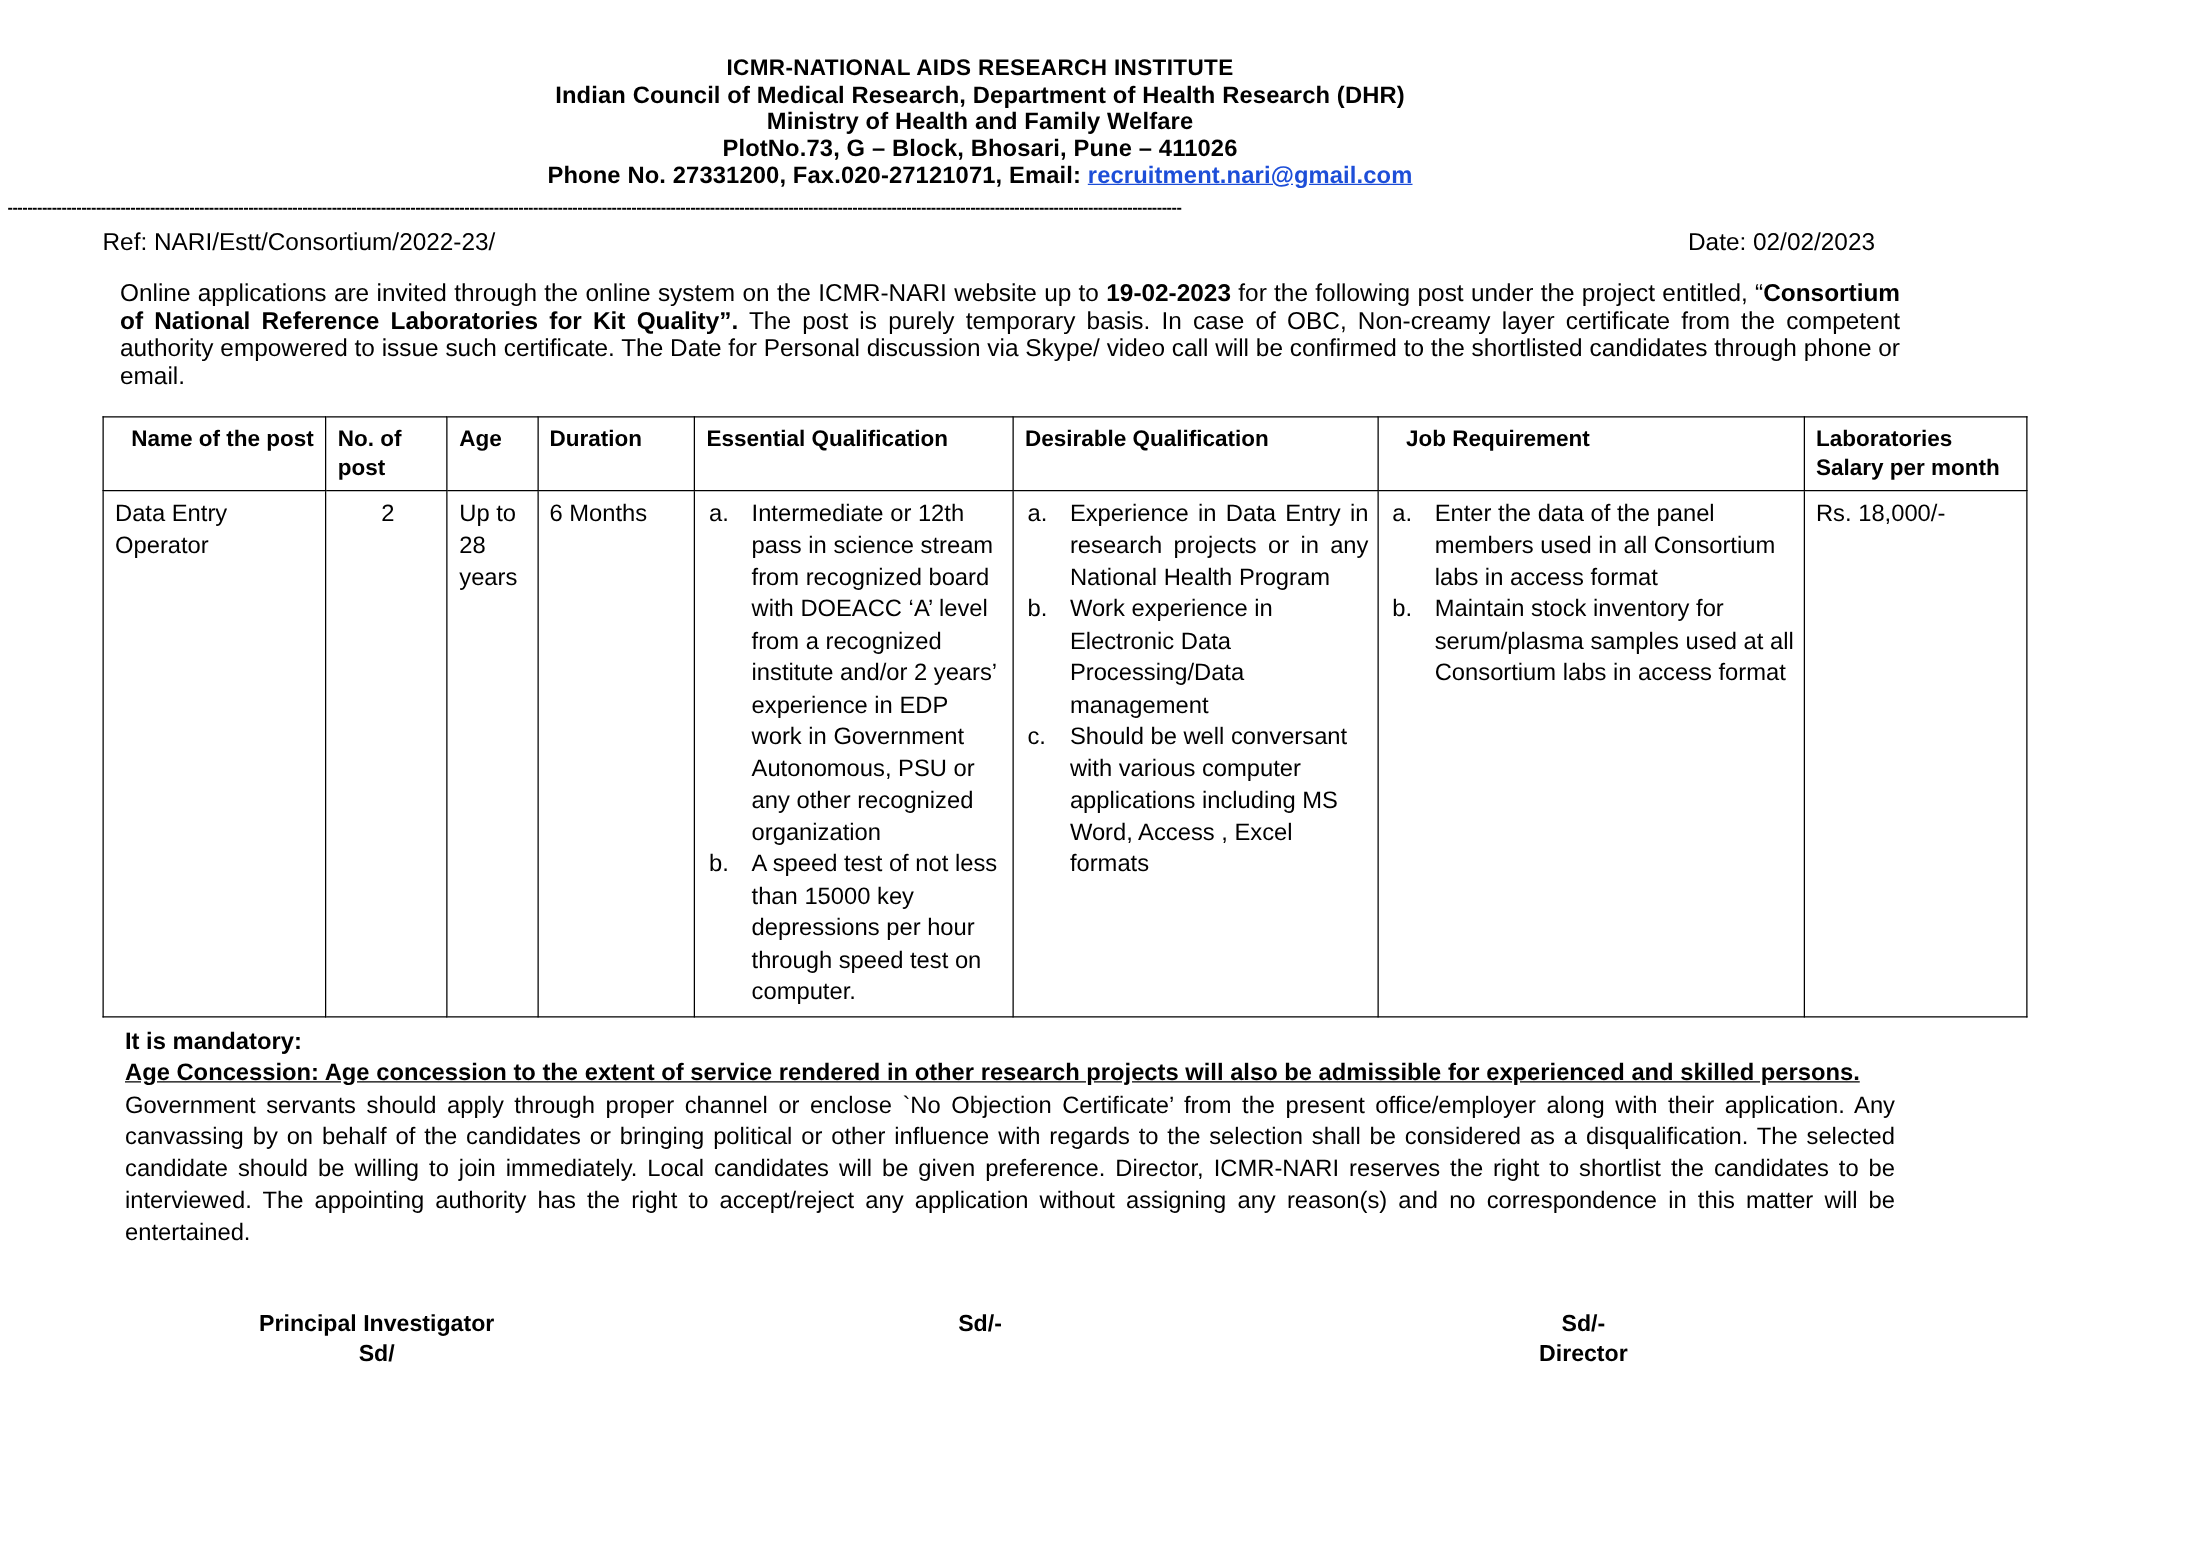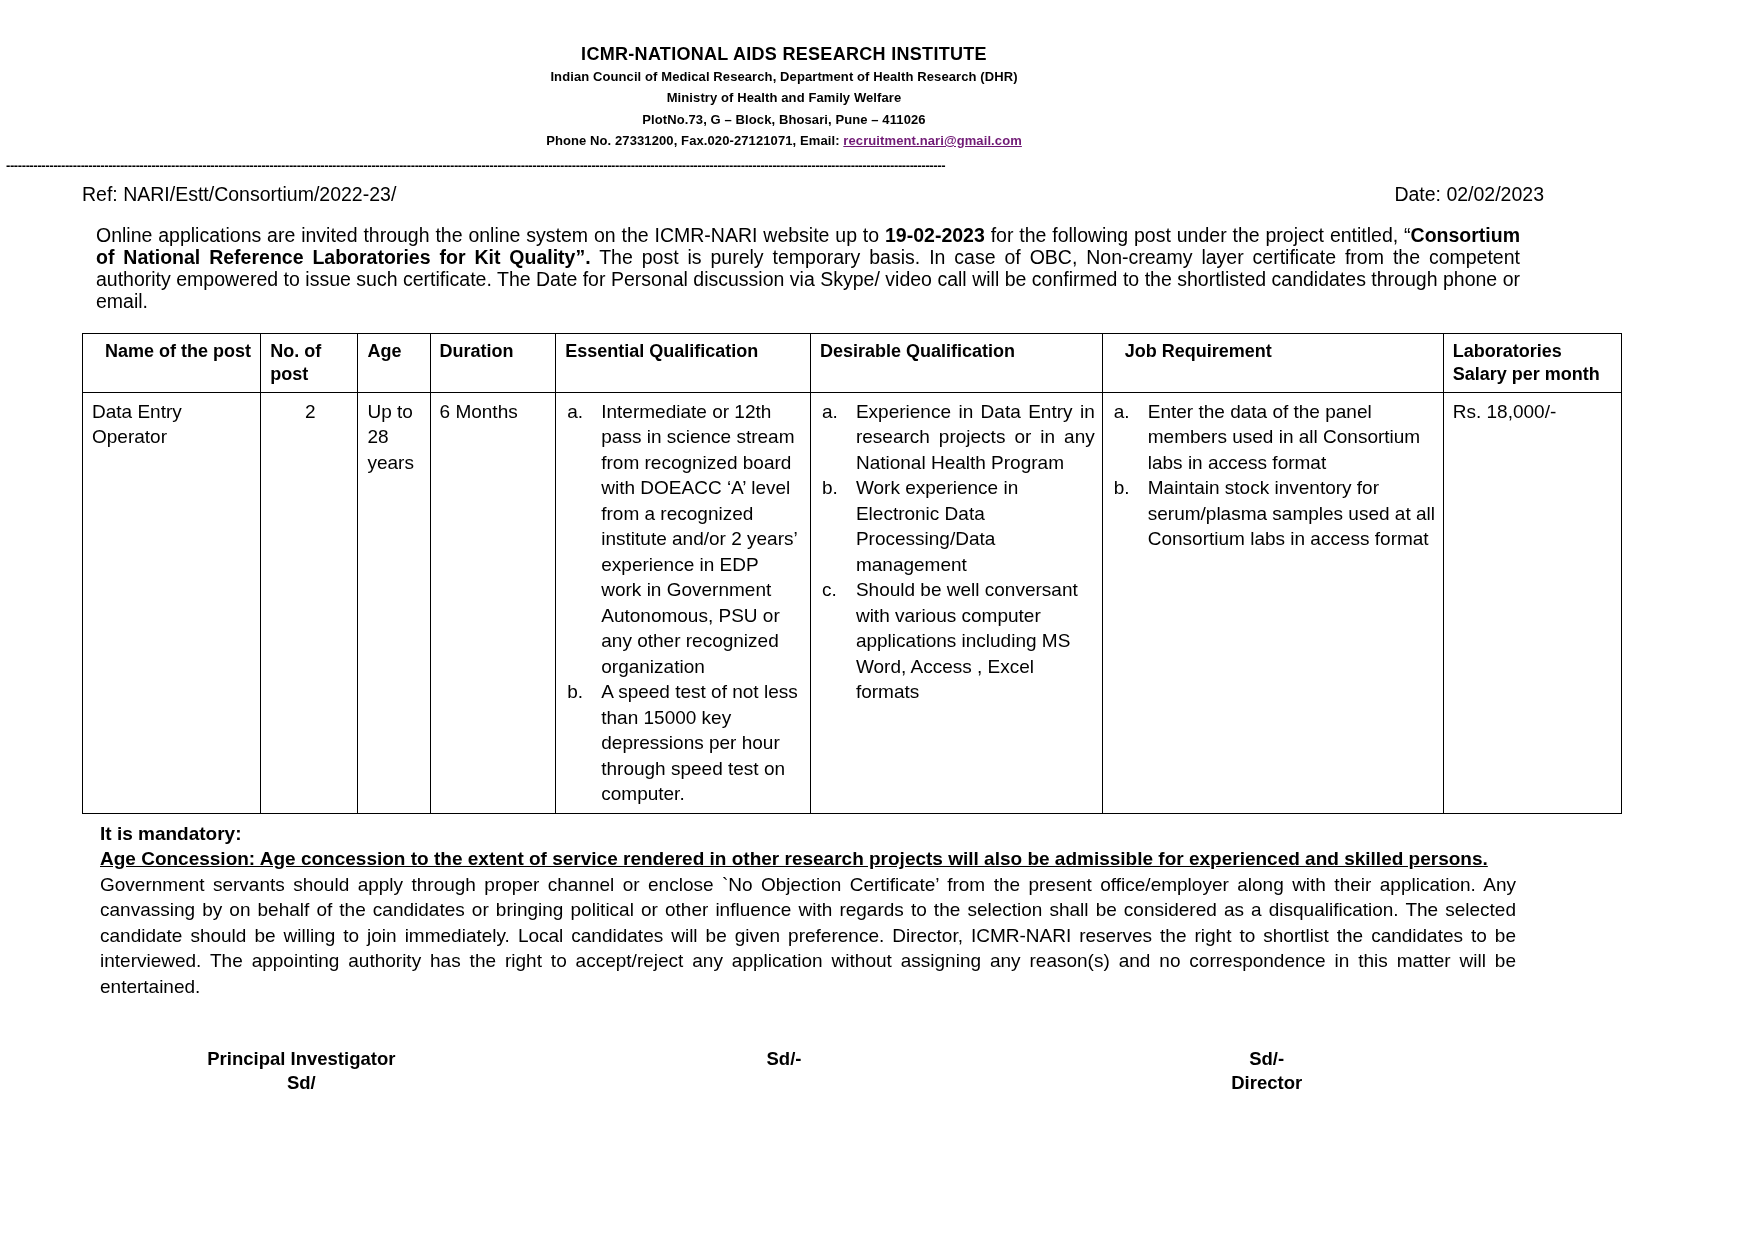--- a/index.html
+++ b/index.html
@@ -22,30 +22,30 @@
     box-sizing: border-box;
   }
 
   
   .letterhead {
     text-align: center;
     padding-top: 44px;
   }
   .letterhead .lh-line {
     font-weight: bold;
-    font-size: 13px;
+    font-size: 19px;
     line-height: 21.5px;
     letter-spacing: 0.1px;
   }
   .letterhead .lh-line.title {
     font-size: 18px;
     letter-spacing: 0.3px;
   }
   .email-link {
-    color: #701a75;
+    color: #1d4ed8;
     text-decoration: underline;
     font-weight: bold;
   }
 
   
   .divider {
     margin: 9px 6px 0 6px;
     font-size: 13px;
     line-height: 9px;
     font-weight: bold;
@@ -53,21 +53,21 @@
     white-space: nowrap;
     overflow: hidden;
     height: 12px;
   }
 
   
   .refrow {
     display: flex;
     justify-content: space-between;
     align-items: baseline;
-    margin: 9px 24px 0 82px;
+    margin: 9px 68px 0 82px;
     font-size: 19.5px;
     line-height: 24px;
   }
 
   
   .intro {
     margin: 18px 48px 0 96px;
     font-size: 19.5px;
     line-height: 22px;
     text-align: justify;

